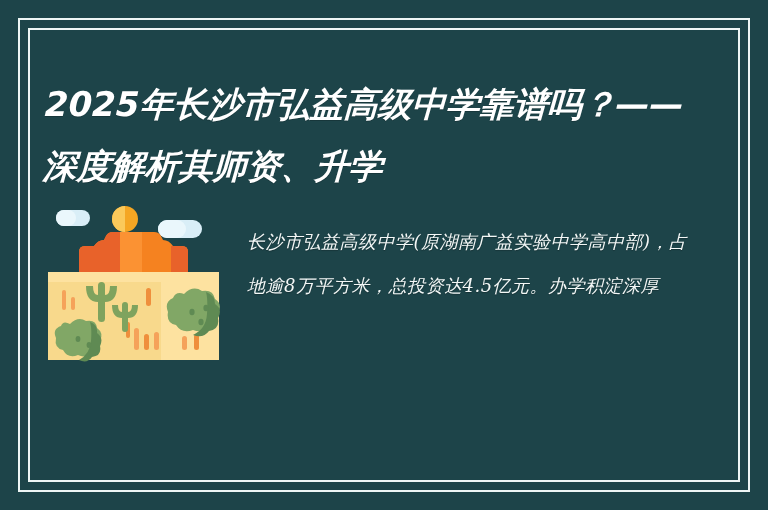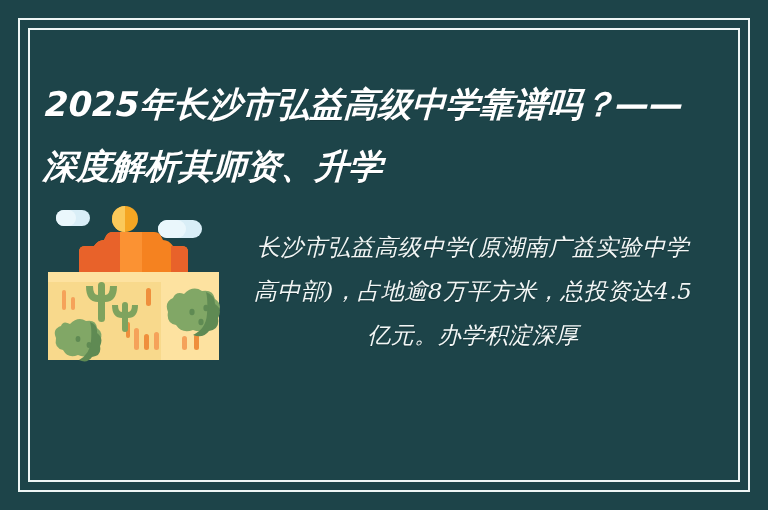--- a/index.html
+++ b/index.html
@@ -88,29 +88,28 @@
     width: 175px;
     height: 160px;
     flex: 0 0 175px;
   }
   .ill-svg { display: block; width: 175px; height: 160px; }
 
   
   .paragraph {
     flex: 1 1 auto;
     color: #f3f7f6;
-    font-size: 23px;
+    font-size: 18px;
     line-height: 44px;
     font-style: italic;
     font-weight: 500;
     letter-spacing: 0.5px;
     max-width: 452px;
     text-shadow: 0 1px 1px rgba(0,0,0,0.25);
     font-family: "DejaVu Serif", "Liberation Serif", serif;
-    text-align: center;
   }
 </style>
 </head>
 <body>
 
 <div id="poster">
 
   <div class="frame-outer"></div>
   <div class="frame-inner"></div>
 

